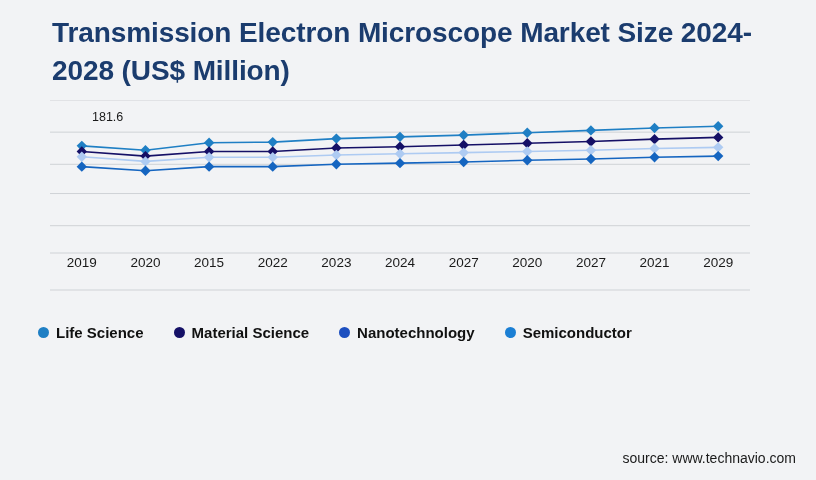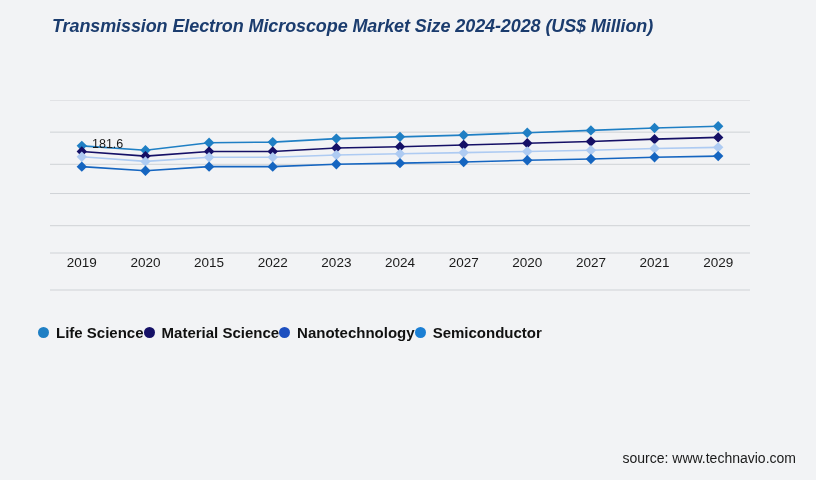--- a/index.html
+++ b/index.html
@@ -8,26 +8,25 @@
     background:#f2f3f5;
     font-family:"Liberation Sans", sans-serif;
     overflow:hidden;
     position:relative;
   }
   .page{position:absolute;inset:0;}
 
   .chart-title{
     position:absolute;
     left:52px; top:14px; width:740px;
-    font-size:18px;
+    font-size:28px;
     font-weight:bold;
     color:#1b3c6e;
     line-height:1.35;
     letter-spacing:-0.1px;
-    font-style:italic;
   }
 
   
   .plot-area{
     position:absolute;
     left:50px; top:100px;
     width:700px; height:152px;
   }
   .grid-layer{position:absolute;inset:0;width:100%;height:100%;}
   .grid-line{stroke:#cfd2d6;stroke-width:1;}
@@ -59,20 +58,21 @@
     font-size:13.5px;
     color:#1a1a1a;
   }
 
   
   .legend{
     position:absolute;
     left:38px; top:324px;
     display:flex;
     align-items:center;
+    gap:30px;
   }
   .legend-item{display:flex;align-items:center;gap:7px;}
   .legend-dot{
     width:11px;height:11px;border-radius:50%;
     display:inline-block;
   }
   .legend-label{
     font-size:15px;
     font-weight:bold;
     color:#111111;
@@ -162,21 +162,21 @@
       </svg>
   </div>
 
   <div class="lower-grid">
     <svg viewBox="0 0 700 108" preserveAspectRatio="none" style="width:100%;height:100%;">
       <line x1="0" y1="1" x2="700" y2="1" stroke="#cfd2d6" stroke-width="1"></line>
       <line x1="0" y1="38" x2="700" y2="38" stroke="#cfd2d6" stroke-width="1"></line>
     </svg>
   </div>
 
-  <div class="data-label" style="left:92px;top:110px;margin-top:27px;">181.6</div>
+  <div class="data-label" style="left:92px;top:110px;">181.6</div>
 
   <div class="x-axis">
       <div class="x-tick">2019</div>
       <div class="x-tick">2020</div>
       <div class="x-tick">2015</div>
       <div class="x-tick">2022</div>
       <div class="x-tick">2023</div>
       <div class="x-tick">2024</div>
       <div class="x-tick">2027</div>
       <div class="x-tick">2020</div>

